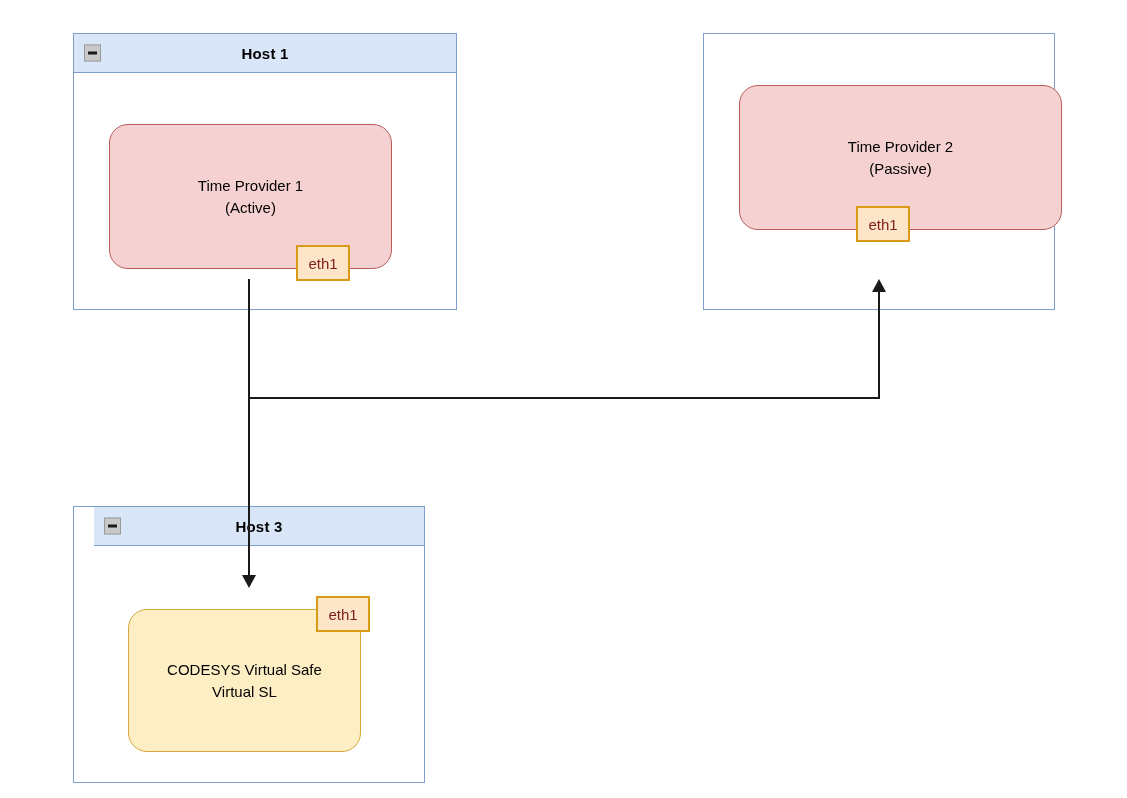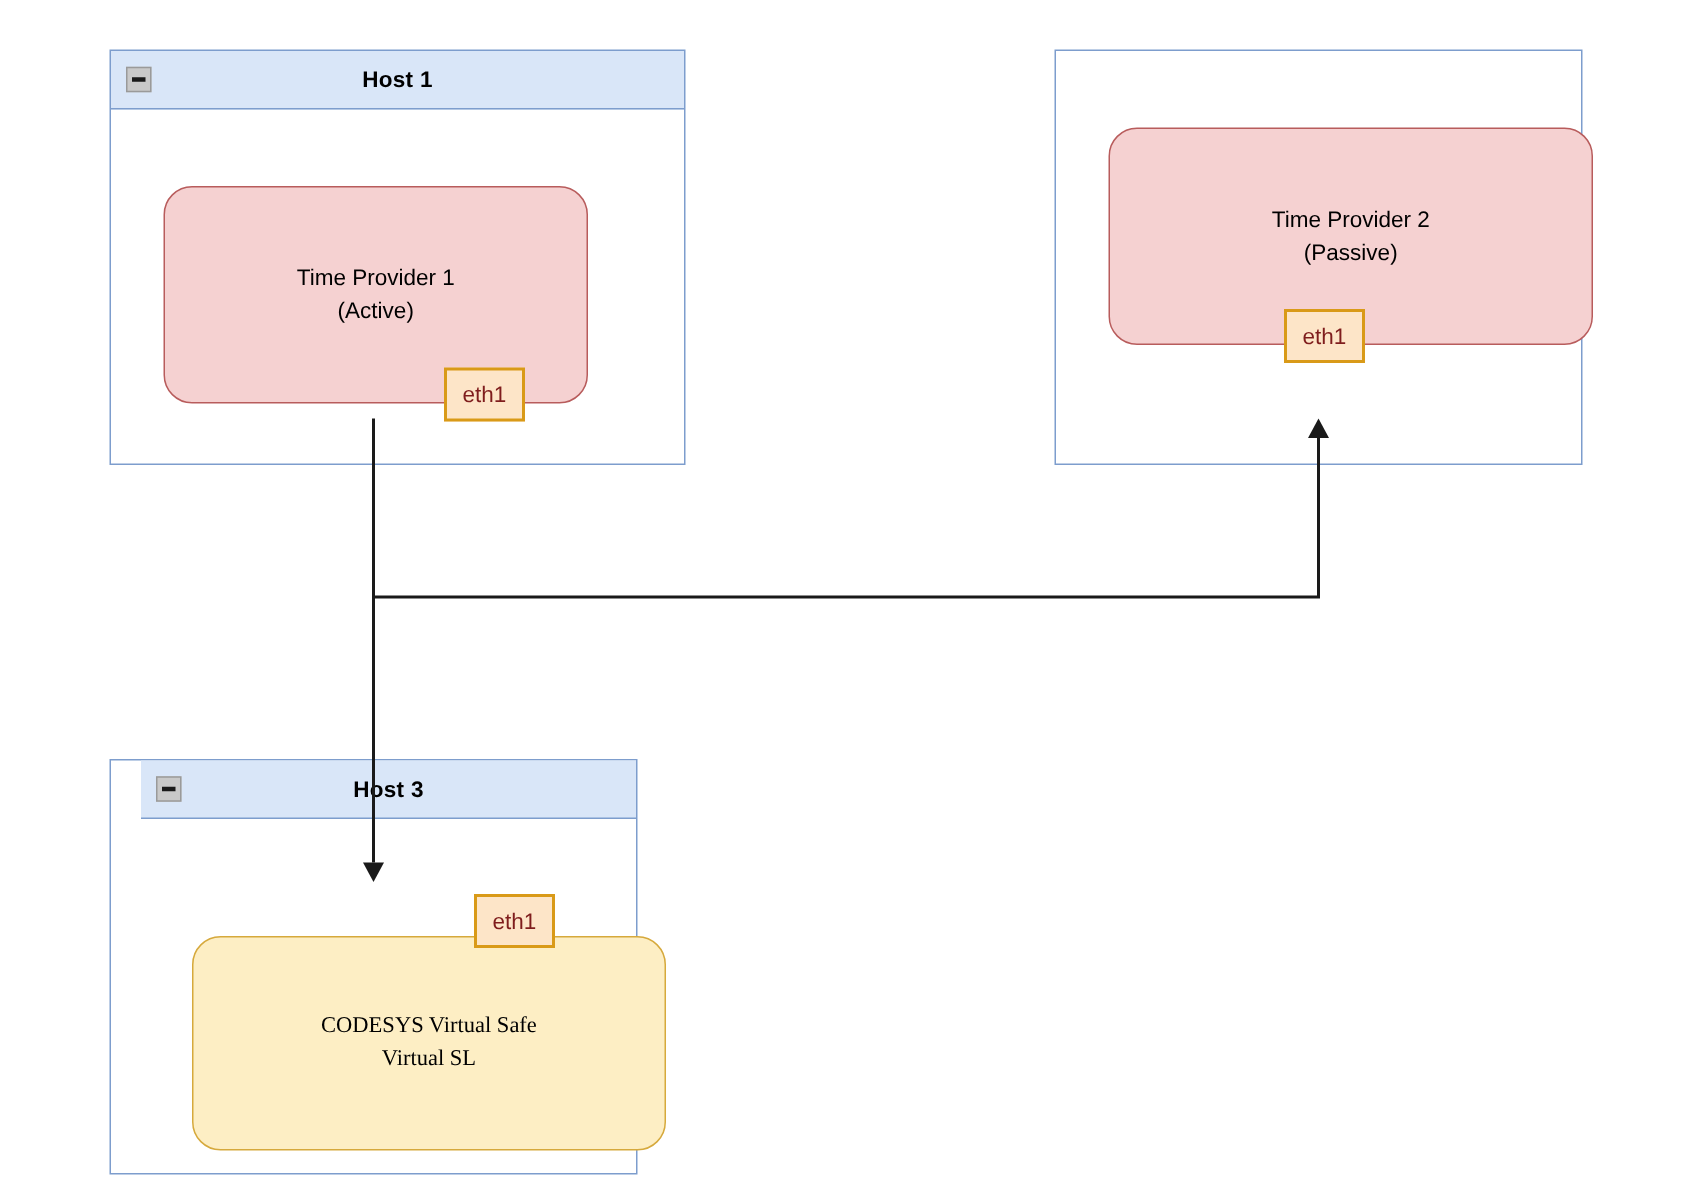--- a/index.html
+++ b/index.html
@@ -179,21 +179,21 @@
   </div>
 
   <div class="host" style="left:73px; top:506px; width:352px; height:277px;padding-left:20px;">
     <div class="host-header">
       <div class="collapse-icon">
         <div class="bar"></div>
       </div>
       <span class="host-title">Host 3</span>
     </div>
     <div class="host-body">
-      <div class="component controller" style="left:34px; top:78px; width:316px; height:143px;font-family:Liberation Serif, serif;">
+      <div class="component controller" style="left:34px; top:63px; width:233px; height:143px;">
         <span>
           <span>CODESYS Virtual Safe</span><br>
           <span>Virtual SL</span>
         </span>
       </div>
       <div class="port" style="left:222px; top:50px;">
         <span>eth1</span>
       </div>
     </div>
   </div>

